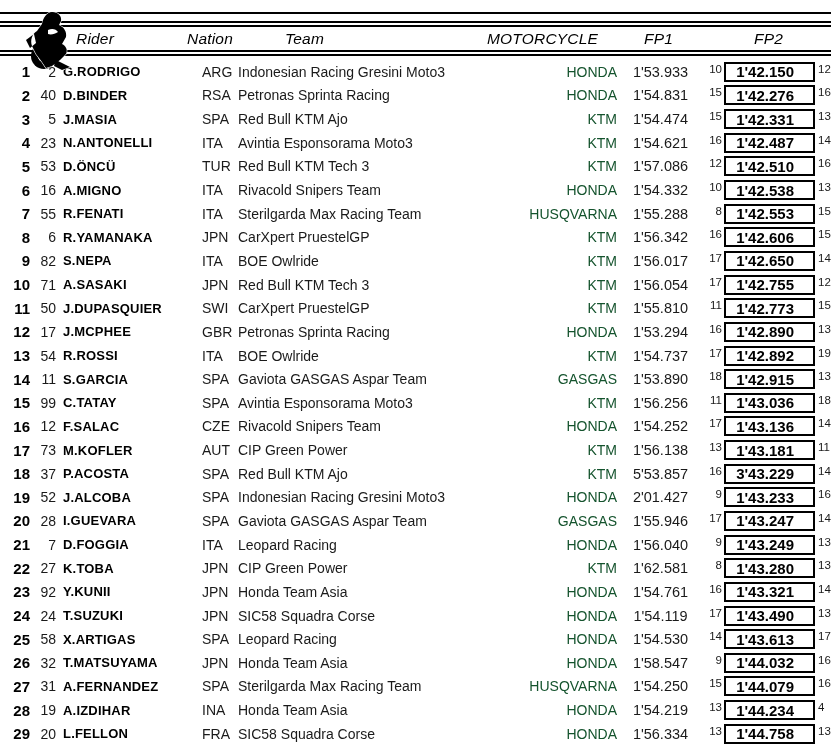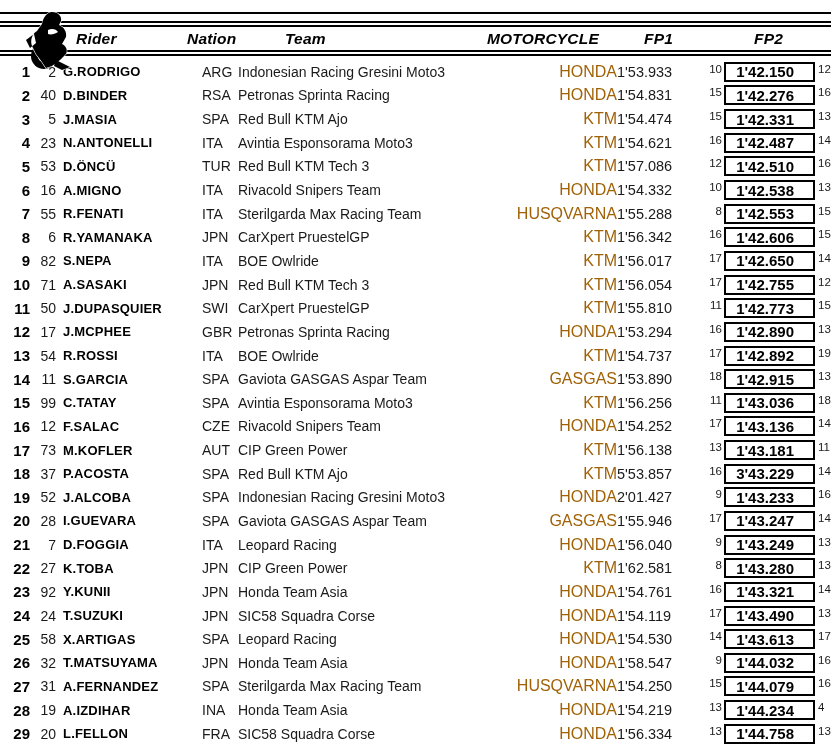--- a/index.html
+++ b/index.html
@@ -24,21 +24,21 @@
   .line-d1b     { top: 25px; height: 1.6px; }
   .line-d2a     { top: 50px; height: 1.6px; }
   .line-d2b     { top: 54px; height: 1.6px; }
 
   .hdr-label {
     position: absolute;
     top: 29px;
     height: 20px;
     line-height: 20px;
     font-style: italic;
-    font-weight: bold;
+    font-weight: normal;
     font-size: 15.5px;
     letter-spacing: 0.2px;
     white-space: nowrap;
   }
   .hdr-rider      { left: 76px;  }
   .hdr-nation     { left: 187px; }
   .hdr-team       { left: 285px; }
   .hdr-motorcycle { left: 487px; }
   .hdr-fp1        { left: 644px; }
   .hdr-fp2        { left: 754px; }
@@ -62,22 +62,22 @@
     height: 23.65px;
     align-items: center;
     white-space: nowrap;
   }
   .c { overflow: visible; }
   .c-pos   { text-align: right; font-weight: bold; font-size: 15px; }
   .c-num   { text-align: right; font-size: 14px; color:#1a1a1a; }
   .c-name  { padding-left: 7px; font-weight: bold; font-size: 13px; letter-spacing: 0.2px; }
   .c-nation{ text-align: left; font-size: 14px; color:#1a1a1a; }
   .c-team  { padding-left: 7px; font-size: 14px; color:#1a1a1a; }
-  .c-moto  { text-align: right; font-size: 16px; color:#a16207; }
-  .c-fp1   { text-align: left; font-size: 14.5px; color:#1a1a1a; }
+  .c-moto  { text-align: right; font-size: 14px; color:#14532d; }
+  .c-fp1   { text-align: center; font-size: 14.5px; color:#1a1a1a; }
   .c-fp1pos{ text-align: right; font-size: 11.5px; position: relative; top: -3px; color:#1a1a1a; }
   .c-fp2wrap { padding-left: 2px; }
   .fp2-box {
     border: 2px solid #000000;
     height: 20px;
     display: flex;
     align-items: center;
     justify-content: flex-end;
     padding-right: 19px;
     font-weight: bold;

